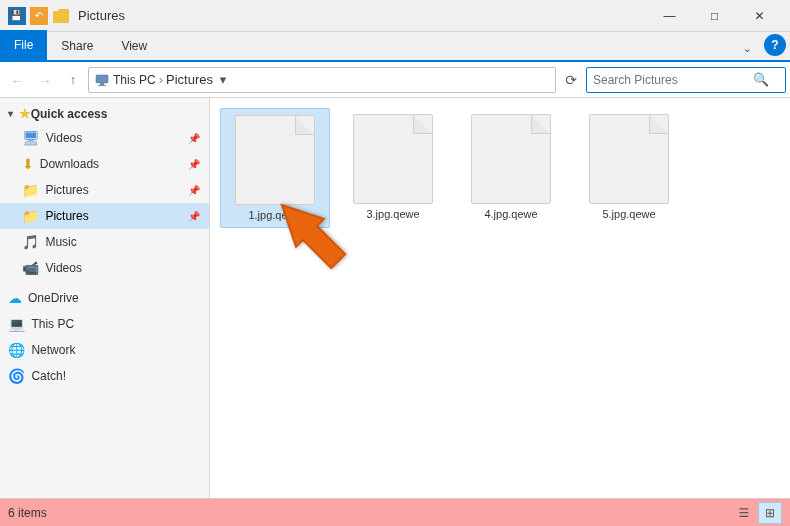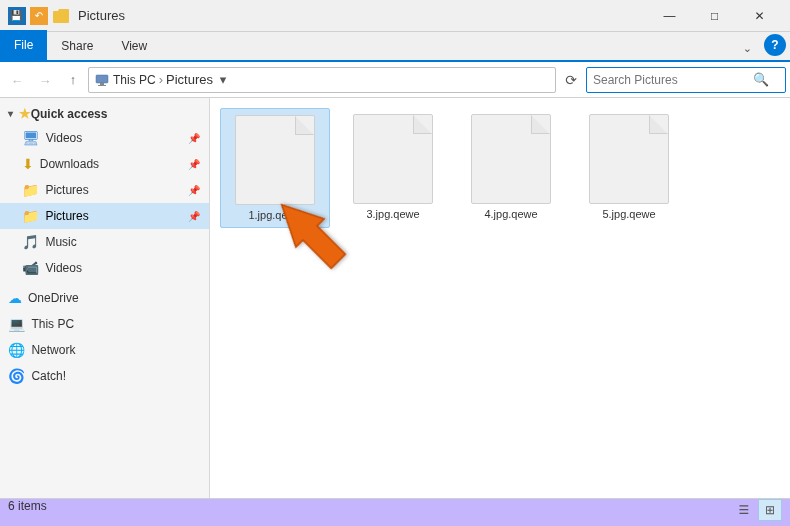--- a/index.html
+++ b/index.html
@@ -297,23 +297,24 @@
     }
     .file-area-wrapper {
       flex: 1;
       position: relative;
       overflow: hidden;
     }
 
     
     .status-bar {
       height: 28px;
-      background: #c4b5fd;
+      background: #fca5a5;
       border-top: 1px solid #d0d0d0;
       display: flex;
+      align-items: center;
       padding: 0 8px;
       font-size: 12px;
       color: #333;
     }
     .status-spacer { flex: 1; }
     .view-icons {
       display: flex;
       gap: 2px;
     }
     .view-btn {

